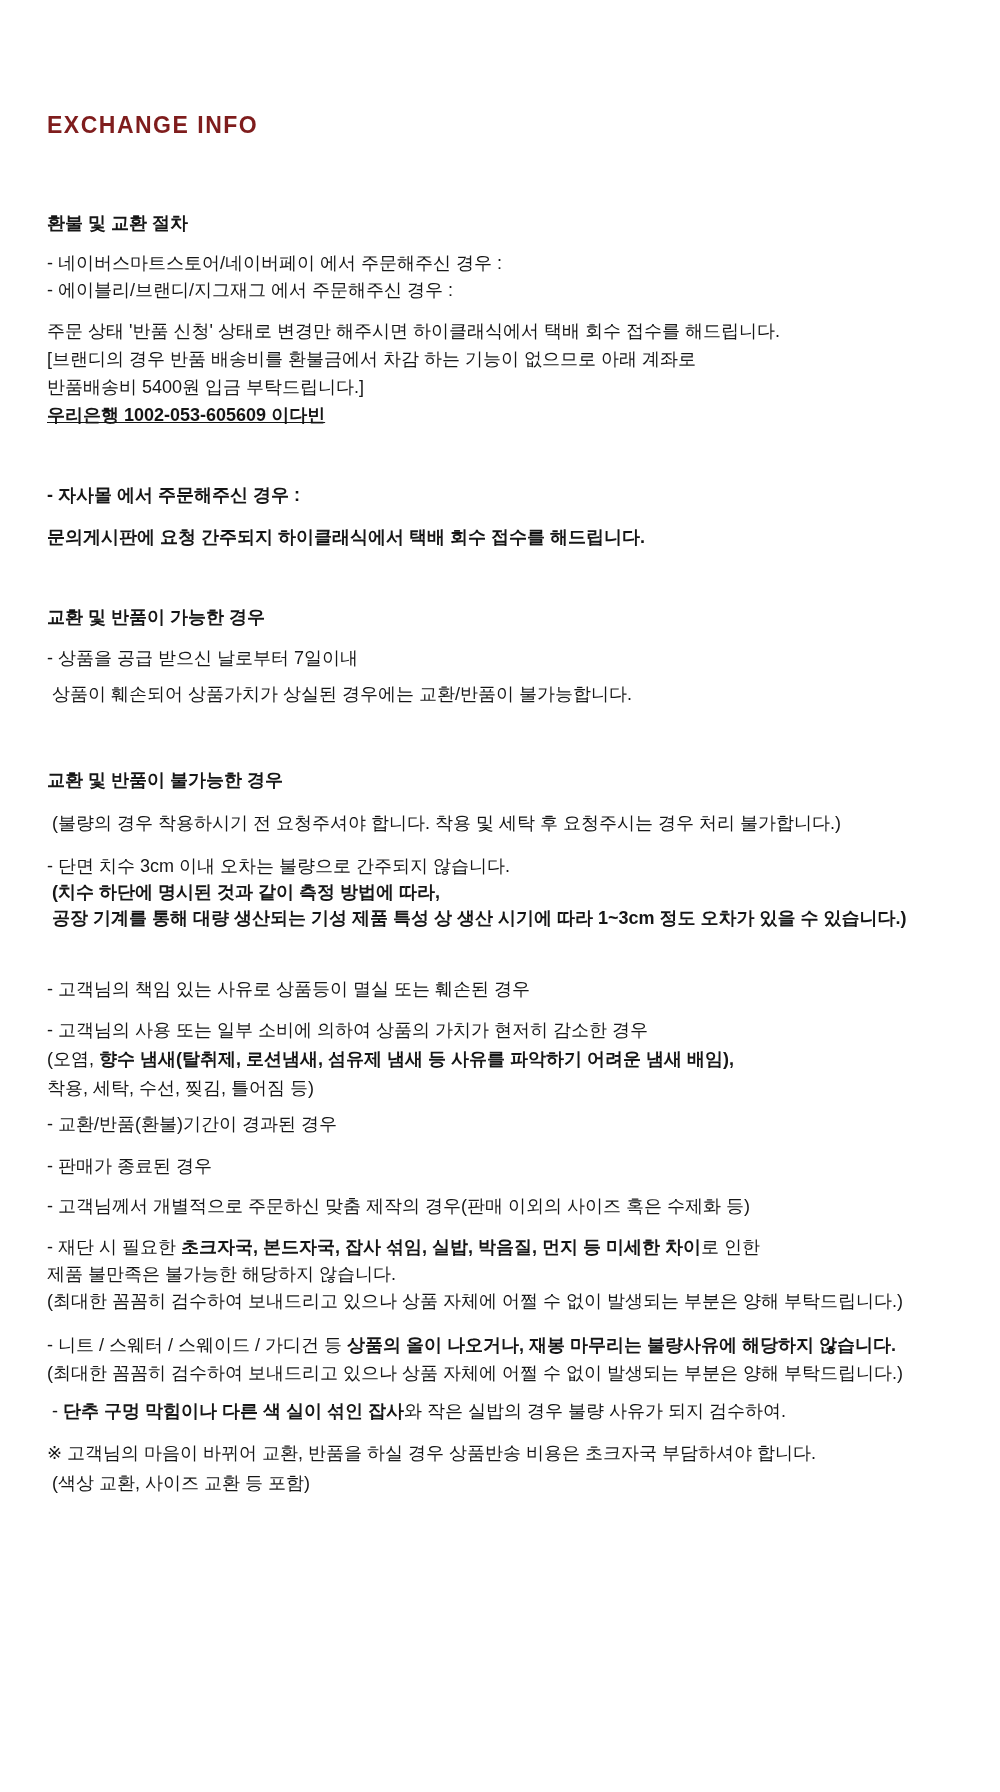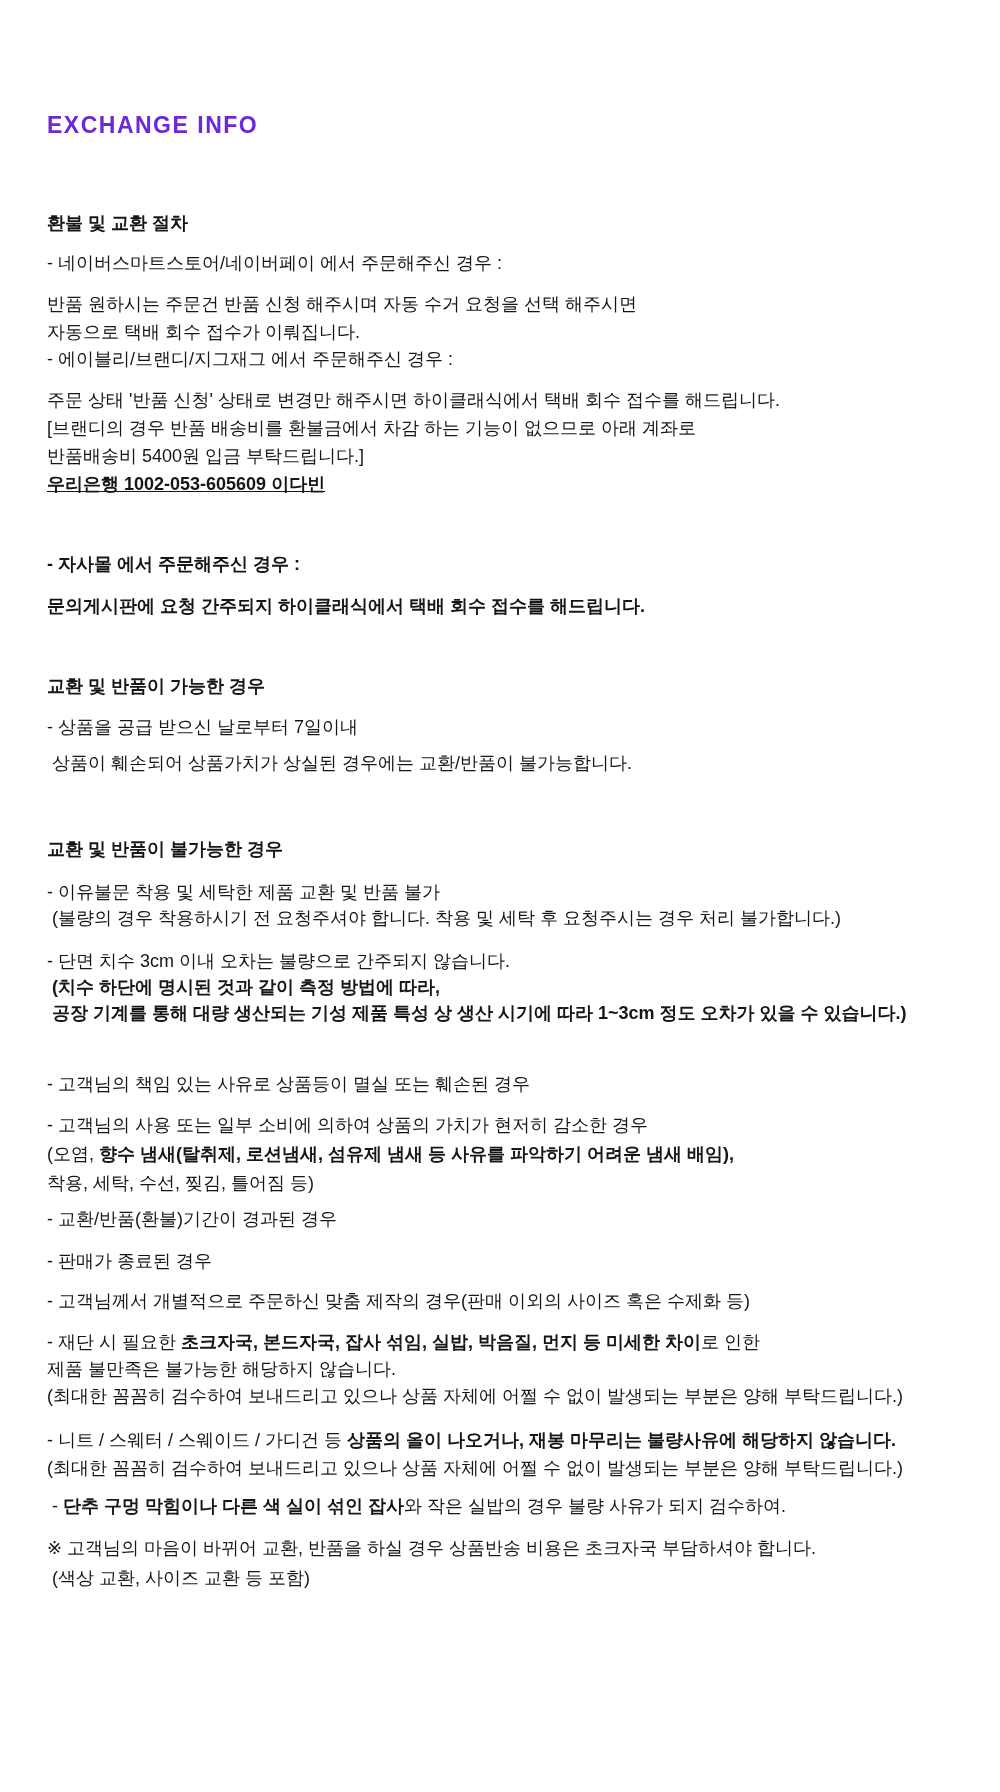--- a/index.html
+++ b/index.html
@@ -8,21 +8,21 @@
     font-family:"Liberation Sans","DejaVu Sans",sans-serif;
     color:#161616;
     overflow:hidden;
   }
   .page { padding:110px 20px 0 47px; }
   .title {
     font-size:23px;
     font-weight:800;
     letter-spacing:1.5px;
     line-height:30px;
-    color:#6d28d9;
+    color:#7f1d1d;
   }
   .h {
     font-size:18px;
     font-weight:700;
     line-height:27px;
   }
   .line {
     display:block;
     white-space:pre;
     font-size:18px;
@@ -41,24 +41,20 @@
 
 <div class="page">
 
   <h1 class="title">EXCHANGE INFO</h1>
 
   <section>
     <h2 class="h" style="margin-top:70px">환불 및 교환 절차</h2>
 
     <p style="margin-top:13px">
       <span class="line">- 네이버스마트스토어/네이버페이 에서 주문해주신 경우 :</span>
-    </p>
-    <p class="lh28" style="margin-top:13px">
-      <span class="line">반품 원하시는 주문건 반품 신청 해주시며 자동 수거 요청을 선택 해주시면</span>
-      <span class="line">자동으로 택배 회수 접수가 이뤄집니다.</span>
     </p>
 
     <p style="">
       <span class="line">- 에이블리/브랜디/지그재그 에서 주문해주신 경우 :</span>
     </p>
     <p class="lh28" style="margin-top:13px">
       <span class="line">주문 상태 '반품 신청' 상태로 변경만 해주시면 하이클래식에서 택배 회수 접수를 해드립니다.</span>
       <span class="line">[브랜디의 경우 반품 배송비를 환불금에서 차감 하는 기능이 없으므로 아래 계좌로</span>
       <span class="line">반품배송비 5400원 입금 부탁드립니다.]</span>
       <span class="line b u">우리은행 1002-053-605609 이다빈</span>
@@ -79,21 +75,20 @@
     </p>
     <p style="margin-top:9px">
       <span class="line"> 상품이 훼손되어 상품가치가 상실된 경우에는 교환/반품이 불가능합니다.</span>
     </p>
   </section>
 
   <section>
     <h2 class="h" style="margin-top:59px">교환 및 반품이 불가능한 경우</h2>
 
     <p class="lh26" style="margin-top:16px">
-      <span class="line">- 이유불문 착용 및 세탁한 제품 교환 및 반품 불가</span>
       <span class="line"> (불량의 경우 착용하시기 전 요청주셔야 합니다. 착용 및 세탁 후 요청주시는 경우 처리 불가합니다.)</span>
     </p>
 
     <p class="lh26" style="margin-top:17px">
       <span class="line">- 단면 치수 3cm 이내 오차는 불량으로 간주되지 않습니다.</span>
       <span class="line b"> (치수 하단에 명시된 것과 같이 측정 방법에 따라,</span>
       <span class="line b"> 공장 기계를 통해 대량 생산되는 기성 제품 특성 상 생산 시기에 따라 1~3cm 정도 오차가 있을 수 있습니다.)</span>
     </p>
 
     <p style="margin-top:45px">

